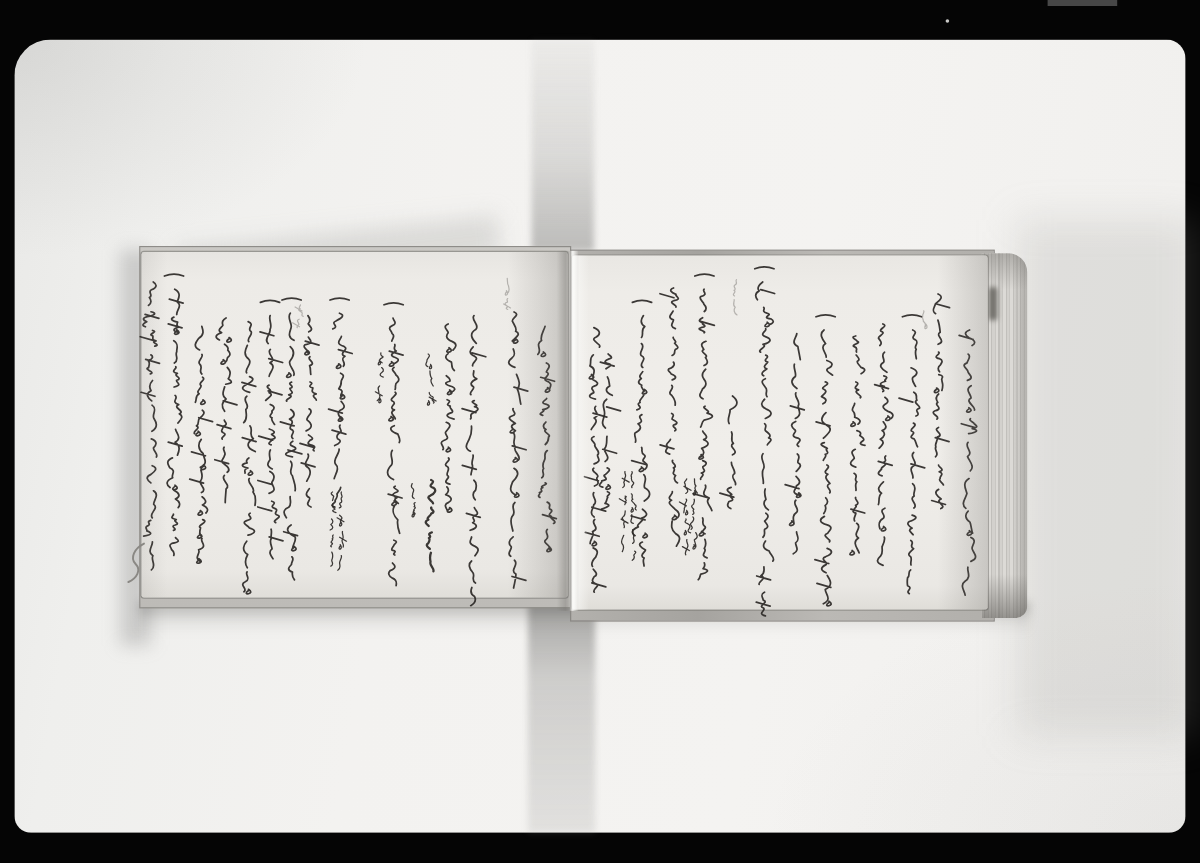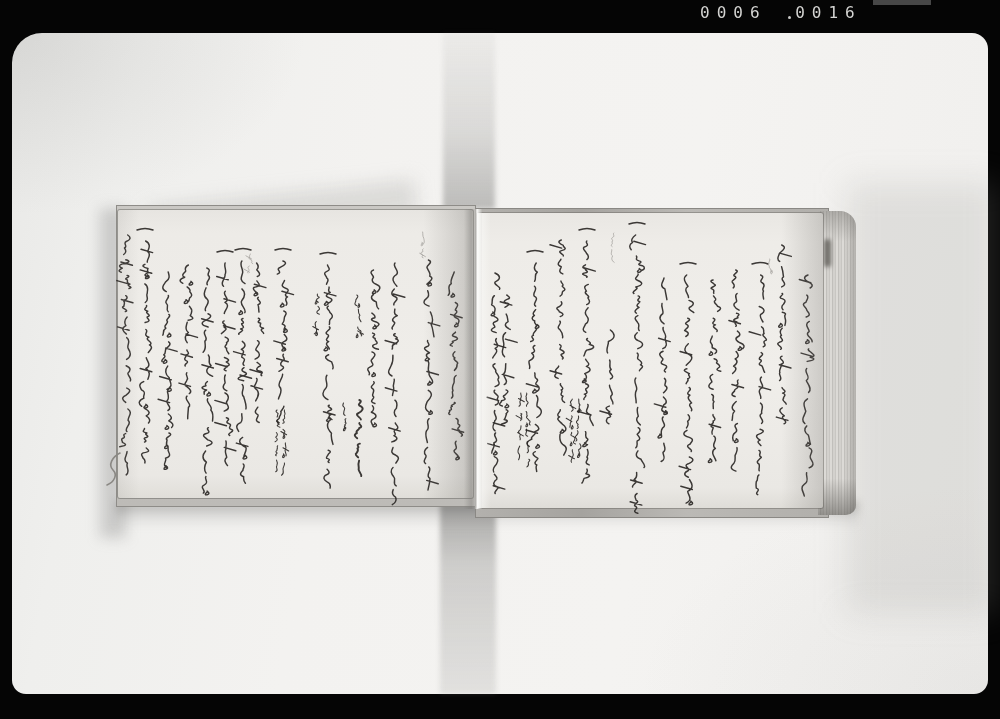--- a/index.html
+++ b/index.html
@@ -58,21 +58,20 @@
            background:linear-gradient(90deg,rgba(118,116,112,0) 0%,rgba(118,116,112,0.38) 40%,rgba(150,148,144,0.25) 58%,rgba(252,252,250,0.9) 74%,rgba(200,198,194,0.15) 100%);
            filter:blur(0.6px);}
   .thread{position:absolute;left:-12px;top:246px;overflow:visible;}
   svg.ms{position:absolute;left:0;top:0;overflow:visible;}
 </style>
 </head>
 <body>
 
 <div class="stage">
   <div class="film-notch"></div>
-  <div class="counter">0006 0016</div>
   <div class="counter-dot"></div>
 
   <div class="photo">
     <div class="band-top"></div>
     <div class="band-bottom"></div>
     <div class="diag-shadow"></div>
     <div class="right-wash"></div>
     <div class="left-cast"></div>
 
     <div class="book">

